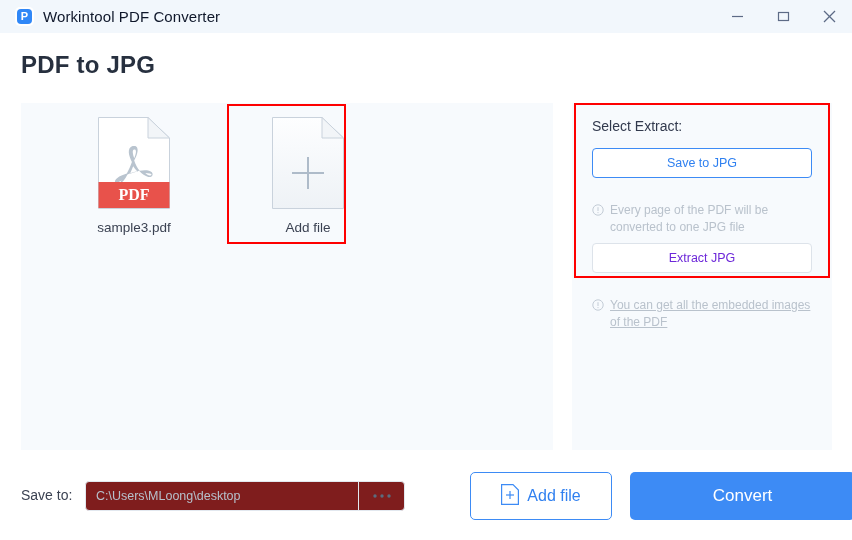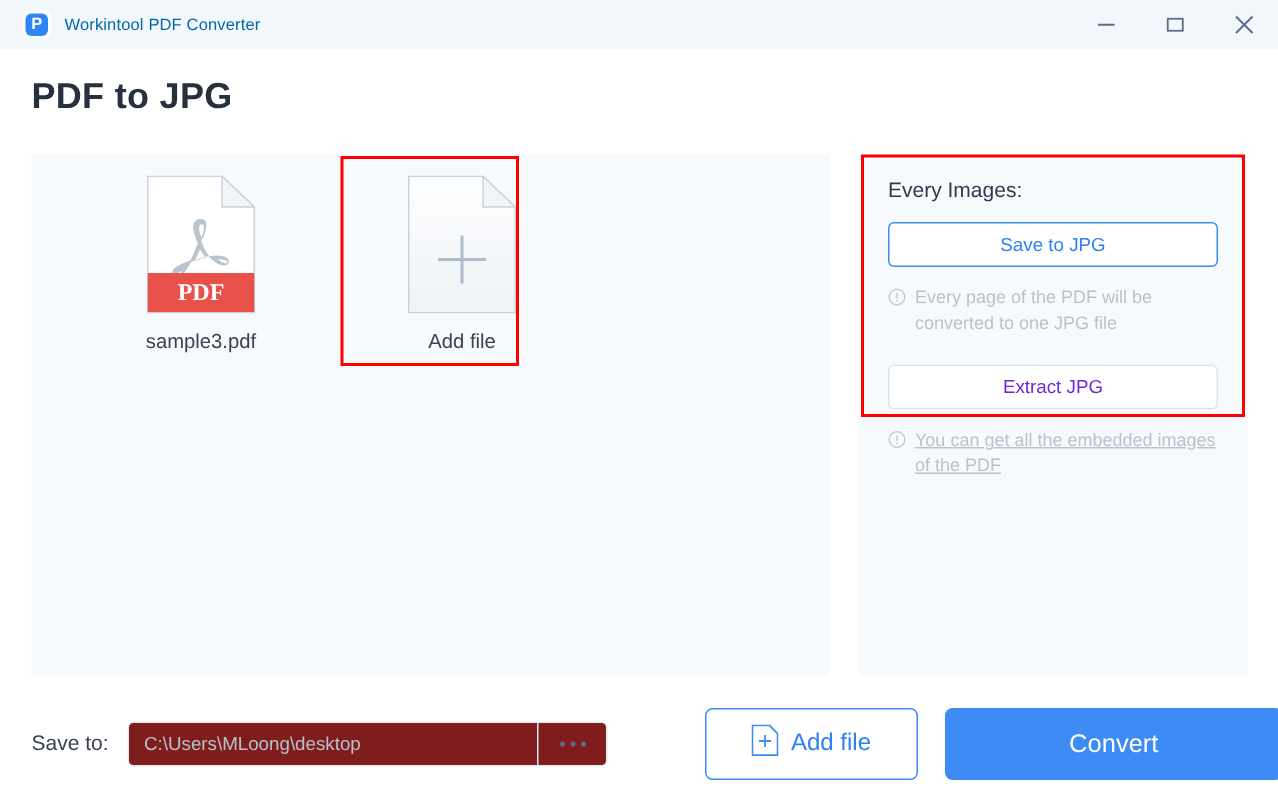--- a/index.html
+++ b/index.html
@@ -24,21 +24,21 @@
   }
   .app-logo .sq {
     width: 15px; height: 15px; border-radius: 4px; background: #2f87f7;
     display: flex; align-items: center; justify-content: center;
   }
   .app-logo .sq span {
     color: #ffffff; font-size: 11px; font-weight: bold; line-height: 1;
     font-family: "Liberation Sans", sans-serif;
   }
   .app-title {
-    font-size: 11px; color: #0369a1; letter-spacing: .1px;
+    font-size: 15px; color: #0f172a; letter-spacing: .1px;
   }
   .win-controls {
     position: absolute; right: 0; top: 0; height: 33px;
     display: flex; align-items: center;
   }
   .win-btn {
     width: 46px; height: 33px; display: flex; align-items: center; justify-content: center;
   }
   .win-btn svg { display: block; }
 
@@ -95,21 +95,21 @@
   }
   .opt-btn.primary {
     top: 148px; border: 1px solid #3d8bf5; color: #2f80f0;
   }
   .opt-btn.secondary {
     top: 243px; border: 1px solid #dde3ea; color: #6d28d9;
   }
   .hint {
     position: absolute; left: 592px; width: 224px;
     font-size: 12px; line-height: 17px; color: #b9c2cc;
-    display: flex; gap: 6px;
+    display: flex; gap: 6px; margin-top: 12px;
   }
   .hint-1 { top: 190px; }
   .hint-2 { top: 285px; text-decoration: underline; }
   .hint .ico { flex: none; margin-top: 2px; }
   .hint .txt { display: block; }
 
   
   .save-label {
     position: absolute; left: 21px; top: 487px;
     font-size: 14px; color: #3b4252;
@@ -207,21 +207,21 @@
         <line x1="20" y1="56" x2="52" y2="56" stroke="#aebbc9" stroke-width="2"></line>
       </svg>
     </div>
     <div class="tile-label">Add file</div>
   </div>
 
 </div>
 
 <div class="right-panel"></div>
 
-<div class="sel-title">Every Images:</div>
+<div class="sel-title">Select Extract:</div>
 
 <div class="opt-btn primary">
   <span>Save to JPG</span>
 </div>
 
 <div class="hint hint-1">
   <span class="ico">
     <svg width="12" height="12" viewBox="0 0 12 12">
       <circle cx="6" cy="6" r="5.2" fill="none" stroke="#c3ccd6" stroke-width="1"></circle>
       <line x1="6" y1="3.2" x2="6" y2="7" stroke="#c3ccd6" stroke-width="1"></line>

